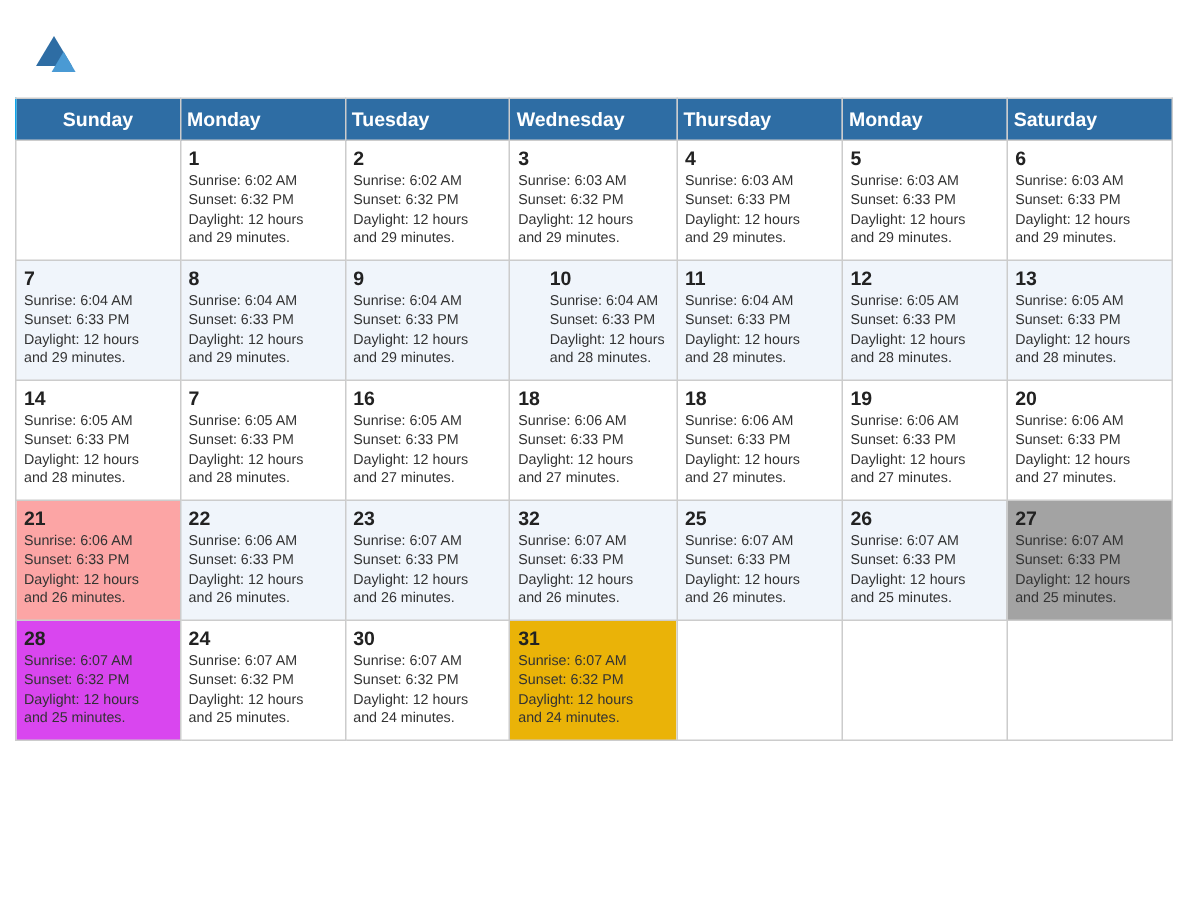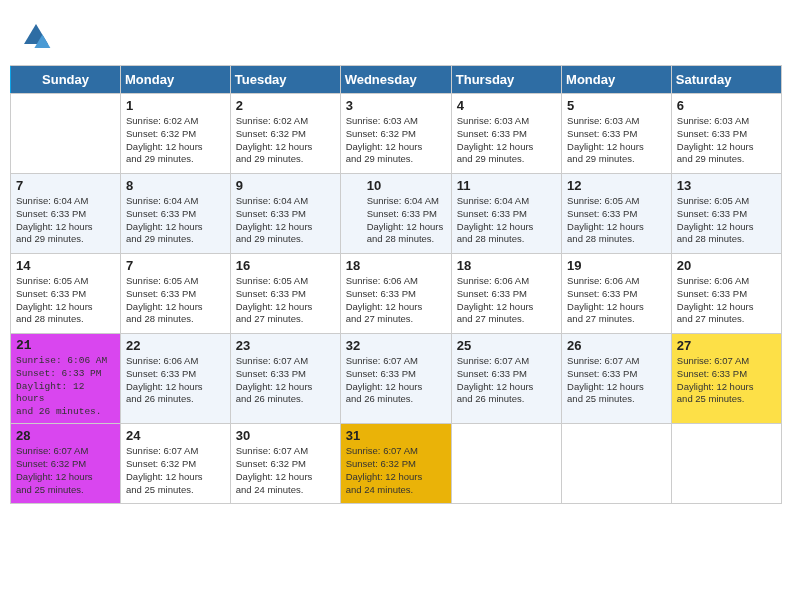--- a/index.html
+++ b/index.html
@@ -265,21 +265,21 @@
         </td>
         <td style="background: rgb(255, 255, 255); margin-top: 32px;">
           <span class="day-num">20</span>
           <div class="day-info" style="white-space: pre-line;">Sunrise: 6:06 AM
 Sunset: 6:33 PM
 Daylight: 12 hours
 and 27 minutes.</div>
         </td>
       </tr>
       <tr>
-        <td style="background: #d946ef; font-family: Liberation Mono, monospace;">
+        <td style="background: #fca5a5;">
           <span class="day-num">21</span>
           <div class="day-info" style="white-space: pre-line;">Sunrise: 6:06 AM
 Sunset: 6:33 PM
 Daylight: 12 hours
 and 26 minutes.</div>
         </td>
         <td style="background: rgb(240, 245, 251);">
           <span class="day-num">22</span>
           <div class="day-info" style="white-space: pre-line;">Sunrise: 6:06 AM
 Sunset: 6:33 PM
@@ -307,21 +307,21 @@
 Daylight: 12 hours
 and 26 minutes.</div>
         </td>
         <td style="background: rgb(240, 245, 251);">
           <span class="day-num">26</span>
           <div class="day-info" style="white-space: pre-line;">Sunrise: 6:07 AM
 Sunset: 6:33 PM
 Daylight: 12 hours
 and 25 minutes.</div>
         </td>
-        <td style="background: #fde047;">
+        <td style="background: #a3a3a3;">
           <span class="day-num">27</span>
           <div class="day-info" style="white-space: pre-line;">Sunrise: 6:07 AM
 Sunset: 6:33 PM
 Daylight: 12 hours
 and 25 minutes.</div>
         </td>
       </tr>
       <tr>
         <td style="background: #d946ef;">
           <span class="day-num">28</span>

